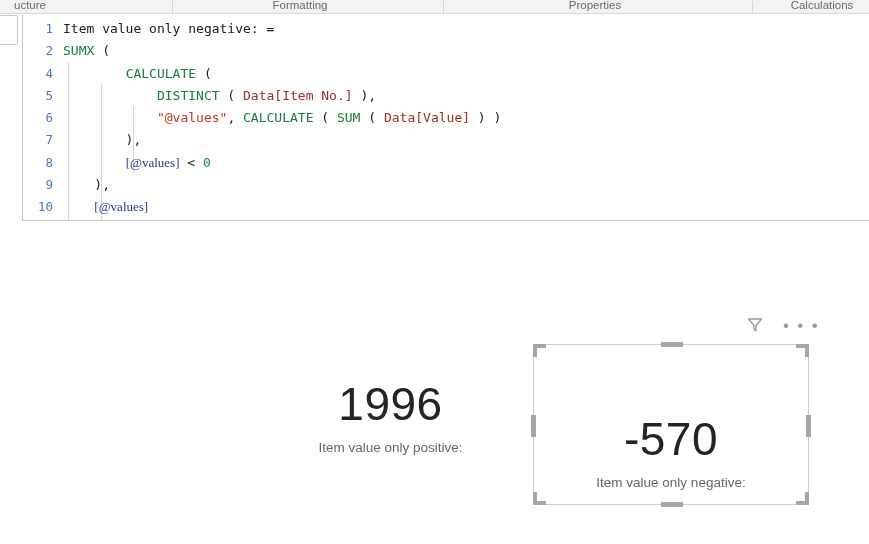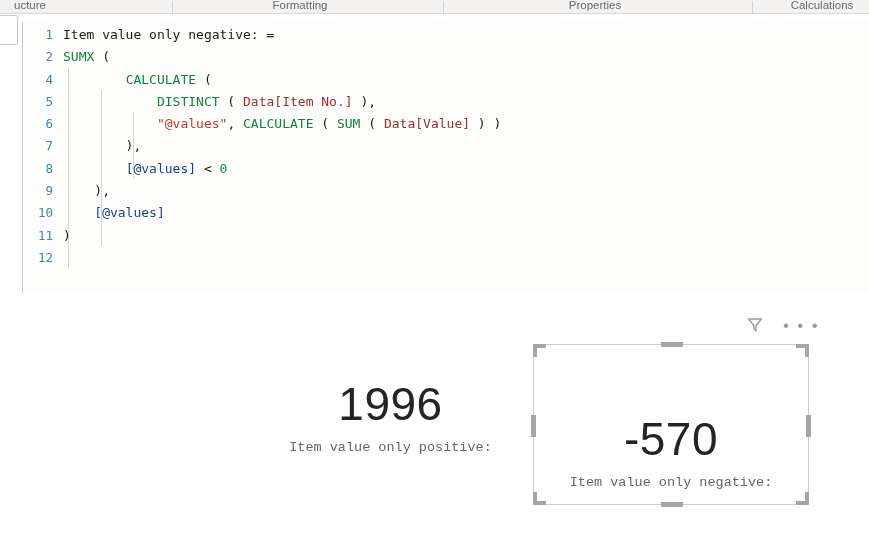--- a/index.html
+++ b/index.html
@@ -60,23 +60,23 @@
     position: absolute;
     left: -14px; top: 0px;
     width: 32px;
     height: 30px;
     border: 1px solid #c8c8c8;
     border-radius: 2px;
     background: #ffffff;
   }
   .editor {
     position: absolute;
-    left: 22px; top: 6px;
+    left: 22px; top: 0px;
     width: 847px;
-    height: 277px;
+    height: 206px;
     background: #fdfdfb;
     border: 1px solid #c9c9c9;
     border-right: none;
     border-top: none;
     overflow: hidden;
   }
   .editor-inner {
     position: relative;
     width: 100%;
     height: 100%;
@@ -101,21 +101,21 @@
   }
   .code {
     display: inline-block;
     padding-left: 10px;
     color: #1a1a1a;
   }
   
   .t-fn   { color: #15803d; }
   .t-col  { color: #9b2d2d; }
   .t-str  { color: #c0392b; }
-  .t-meas { color: #1f3f8f; }
+  .t-meas { color: #1f3f8f; font-family: Liberation Serif, serif; }
   .t-num  { color: #0f8a60; }
   .t-plain{ color: #1a1a1a; }
   .t-punc { color: #1a1a1a; }
 
   
   .guide {
     position: absolute;
     width: 1px;
     background: #d6d6d6;
   }
@@ -142,21 +142,20 @@
     color: #252423;
     letter-spacing: 0.5px;
     line-height: 1.05;
     white-space: nowrap;
   }
   .card-label {
     margin-top: 12px;
     font-size: 13.5px;
     color: #666666;
     white-space: nowrap;
-    font-family: Liberation Mono, monospace;
   }
 
   
   .vis-header {
     position: absolute;
     display: flex;
     align-items: center;
     gap: 18px;
   }
   .icon-filter, .icon-more {

